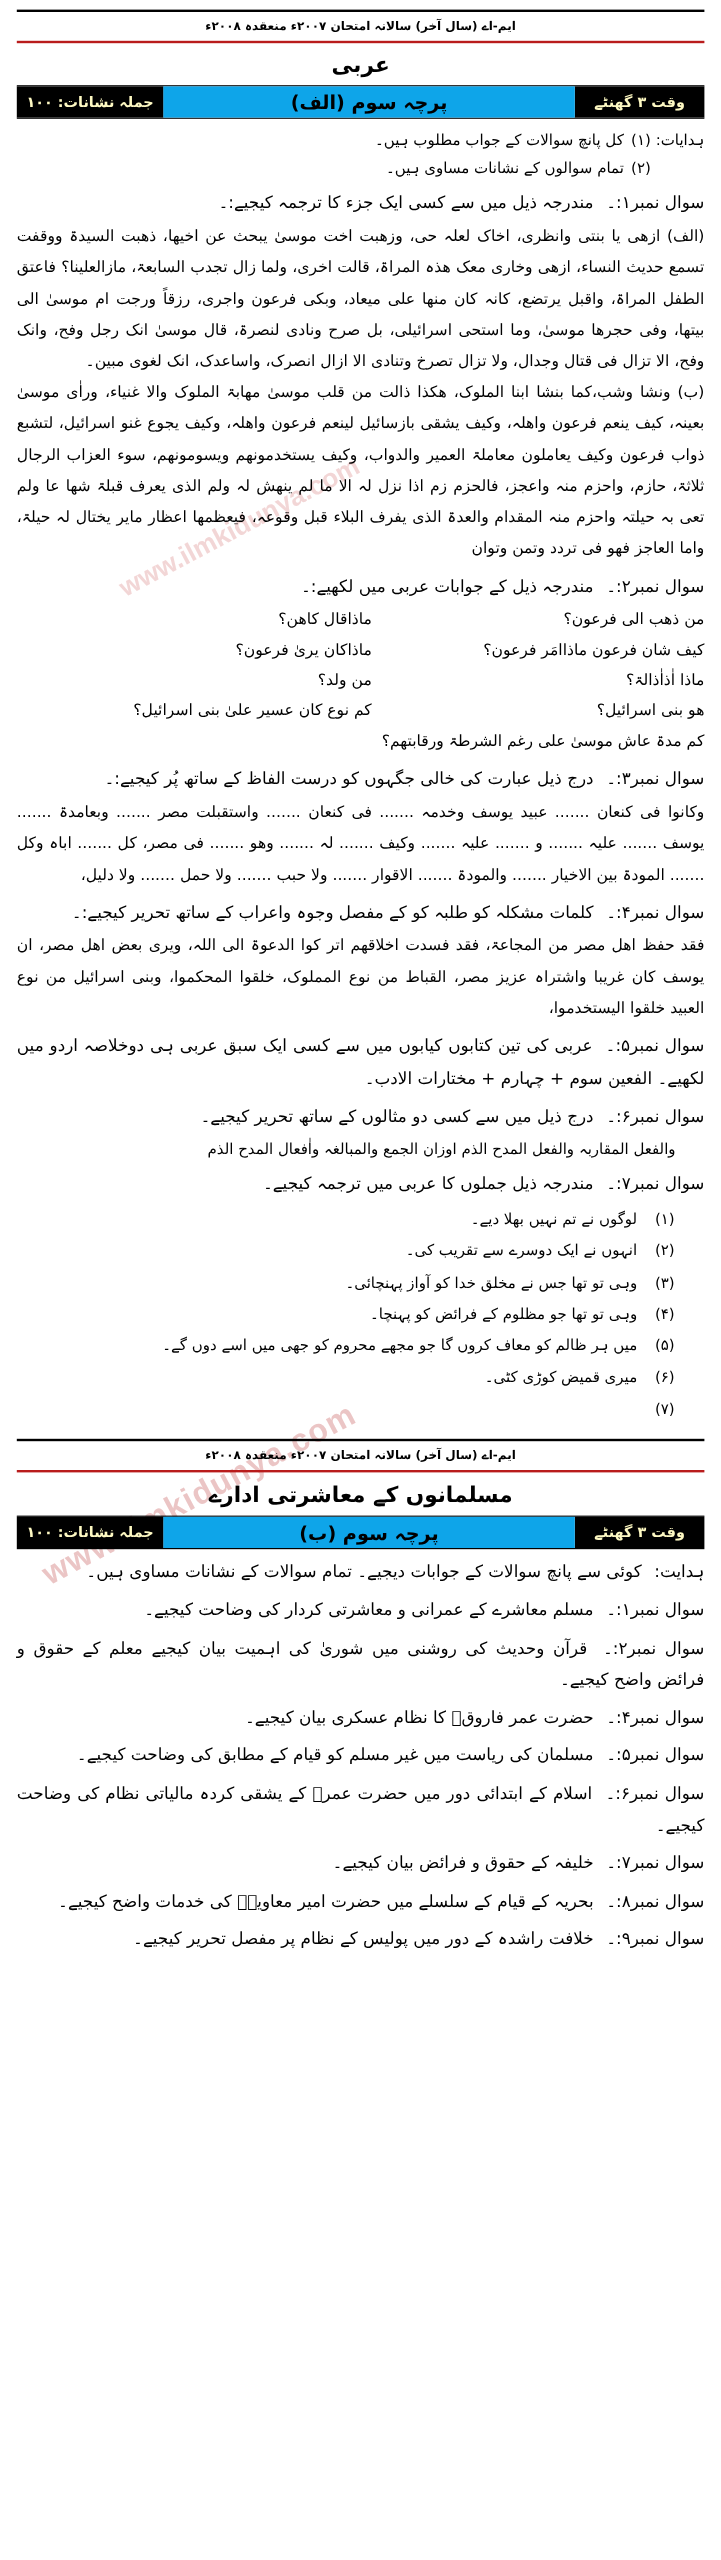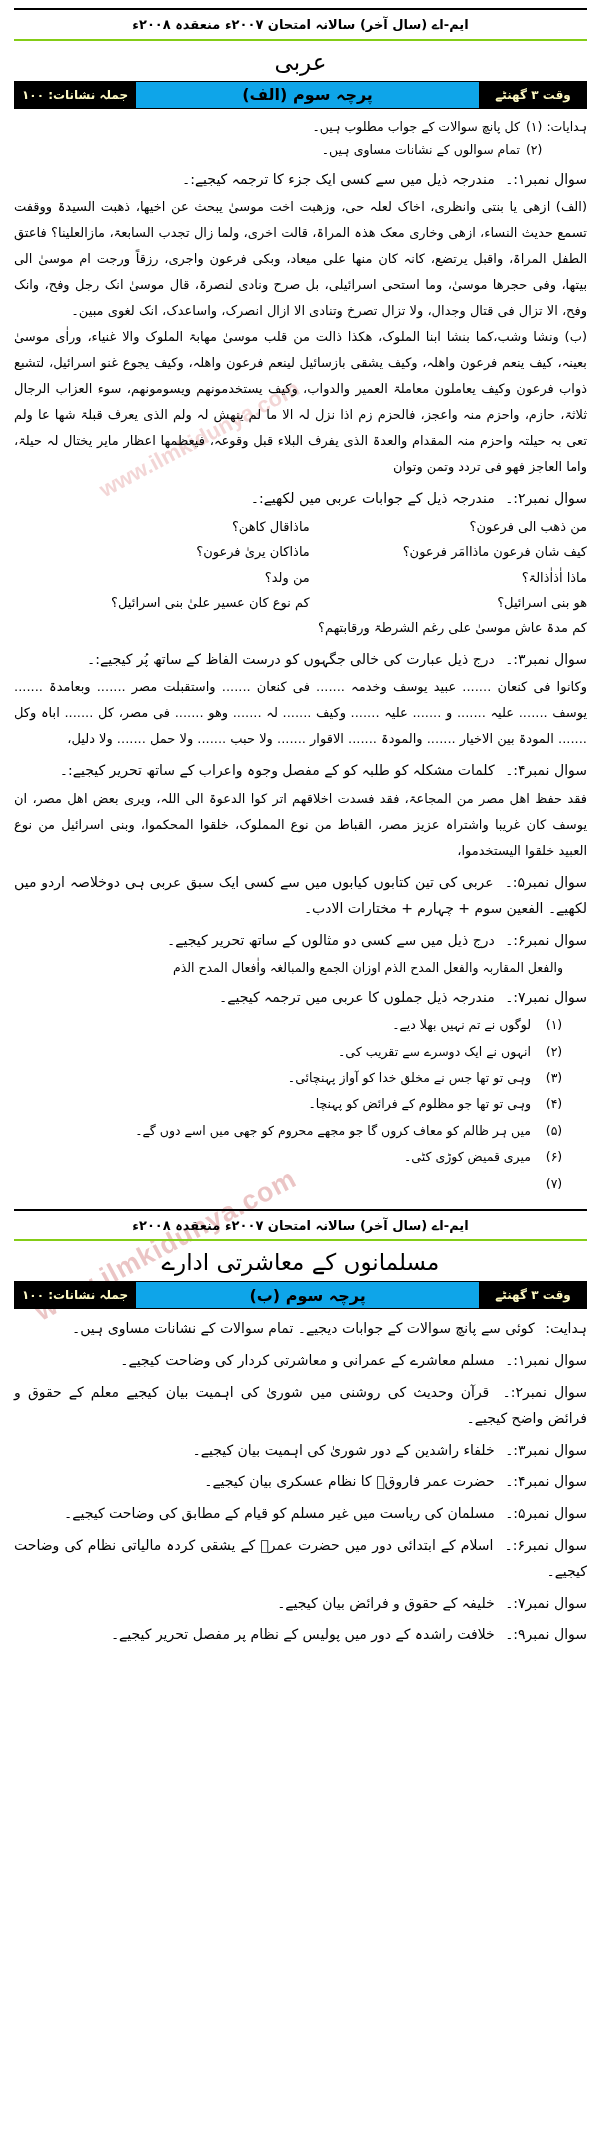--- a/index.html
+++ b/index.html
@@ -52,36 +52,36 @@
     opacity: 0.8;
   }
   .content {
     position: relative;
     z-index: 10;
     padding: 8px 14px 0 14px;
   }
   .hdr-line {
     text-align: center;
     direction: rtl;
-    font-size: 13px;
+    font-size: 10px;
     font-weight: bold;
     padding: 5px 0 4px 0;
     border-top: 2px solid #000;
-    border-bottom: 2px solid #84cc16;
+    border-bottom: 2px solid #b91c1c;
     margin-bottom: 8px;
     line-height: 1.5;
   }
   .hdr-line.second {
     margin-top: 10px;
   }
   .subject {
     text-align: center;
     direction: rtl;
-    font-size: 23px;
-    font-weight: normal;
+    font-size: 18px;
+    font-weight: bold;
     margin: 4px 0 6px 0;
   }
   .barrow {
     display: flex;
     align-items: stretch;
     direction: rtl;
     border-top: 1.5px solid #000;
     border-bottom: 1.5px solid #000;
     margin-bottom: 6px;
     height: 26px;
@@ -317,40 +317,40 @@
 
       <div class="q">
         <span>سوال نمبر۱:۔</span>
         <span class="hang">مسلم معاشرے کے عمرانی و معاشرتی کردار کی وضاحت کیجیے۔</span>
       </div>
       <div class="q">
         <span>سوال نمبر۲:۔</span>
         <span class="hang">قرآن وحدیث کی روشنی میں شوریٰ کی اہمیت بیان کیجیے معلم کے حقوق و فرائض واضح کیجیے۔</span>
       </div>
       <div class="q">
-        <span>سوال نمبر۳:۔</span>
-        <span class="hang">خلفاء راشدین کے دور شوریٰ کی اہمیت بیان کیجیے۔</span>
-      </div>
-      <div class="q">
         <span>سوال نمبر۴:۔</span>
         <span class="hang">حضرت عمر فاروقؓ کا نظام عسکری بیان کیجیے۔</span>
       </div>
       <div class="q">
         <span>سوال نمبر۵:۔</span>
         <span class="hang">مسلمان کی ریاست میں غیر مسلم کو قیام کے مطابق کی وضاحت کیجیے۔</span>
       </div>
       <div class="q">
         <span>سوال نمبر۶:۔</span>
         <span class="hang">اسلام کے ابتدائی دور میں حضرت عمرؓ کے یشقی کردہ مالیاتی نظام کی وضاحت کیجیے۔</span>
       </div>
       <div class="q">
         <span>سوال نمبر۷:۔</span>
         <span class="hang">خلیفہ کے حقوق و فرائض بیان کیجیے۔</span>
       </div>
       <div class="q">
+        <span>سوال نمبر۸:۔</span>
+        <span class="hang">بحریہ کے قیام کے سلسلے میں حضرت امیر معاویہؓ کی خدمات واضح کیجیے۔</span>
+      </div>
+      <div class="q">
         <span>سوال نمبر۹:۔</span>
         <span class="hang">خلافت راشدہ کے دور میں پولیس کے نظام پر مفصل تحریر کیجیے۔</span>
       </div>
 
     </div>
 
   </div>
 </div>
 
 </body></html>

